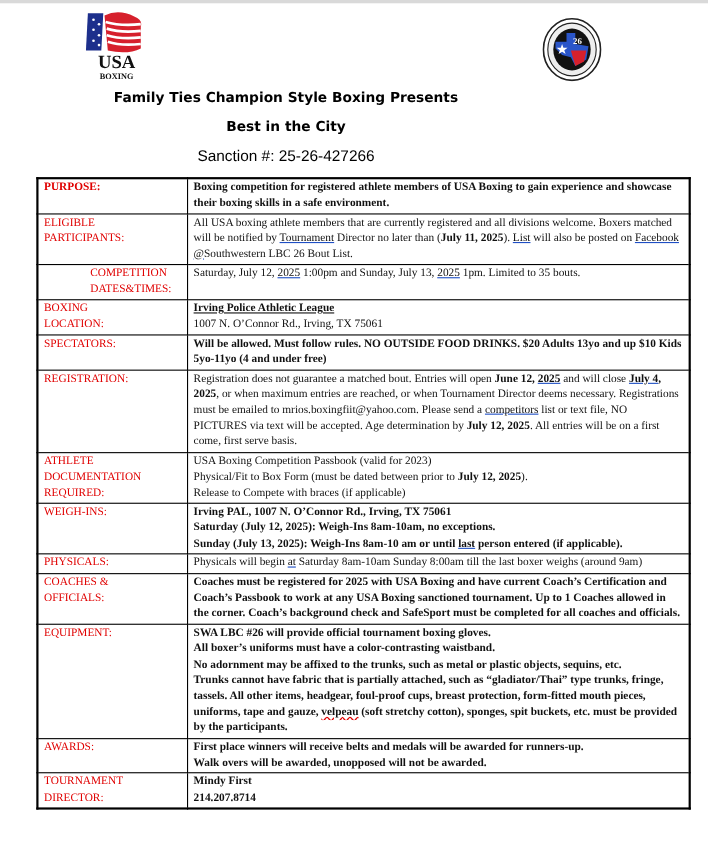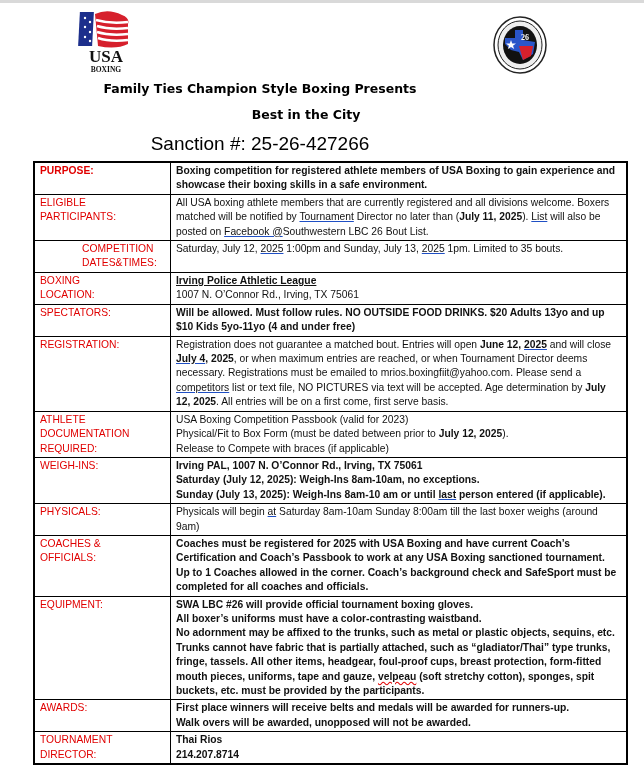--- a/index.html
+++ b/index.html
@@ -2,23 +2,23 @@
 <html><head>
 <meta charset="utf-8">
 <style>
   html, body { margin: 0; padding: 0; background: #ffffff; }
   body { width: 644px; height: 766px; position: relative; overflow: hidden; font-family: "Liberation Sans", sans-serif; color: #000; }
   .topbar { position: absolute; left: 0; top: 0; width: 644px; height: 3px; background: #d9d9d9; }
   .logo-left { position: absolute; left: 78px; top: 10px; width: 56px; height: 66px; }
   .logo-right { position: absolute; left: 493px; top: 16px; width: 54px; height: 58px; }
   .title { position: absolute; left: 0; width: 520px; text-align: center; font-family: "DejaVu Sans", sans-serif; font-weight: bold; font-size: 12.5px; }
   .t1 { top: 81px; }
-  .t2 { top: 107px; padding-left: 46px; }
-  .t3 { top: 133px; font-weight: normal; font-size: 19px; font-family: "Liberation Sans", sans-serif; }
-  table.info { position: absolute; left: 33px; top: 161px; width: 595px; border-collapse: collapse; border: 2px solid #000; font-family: Liberation Sans, sans-serif; font-size: 10.3px; line-height: 14.4px; }
+  .t2 { top: 107px; }
+  .t3 { top: 133px; font-weight: normal; font-size: 14px; font-family: "Liberation Sans", sans-serif; }
+  table.info { position: absolute; left: 33px; top: 161px; width: 595px; border-collapse: collapse; border: 2px solid #000; font-family: Liberation Serif, serif; font-size: 10.3px; line-height: 14.4px; }
   table.info td { border: 1px solid #000; vertical-align: top; padding: 1px 5px 1px 5px; }
   td.lbl { width: 83px; color: #e00000; }
   td.val { color: #111; }
   .b { font-weight: bold; }
   .u { text-decoration: underline; text-decoration-color: #1f4fc4; }
   .ublack { text-decoration: underline; }
   .squig { text-decoration: underline wavy #e00000; margin-top: 20px; }
   .line { display: block; }
 </style>
 </head>
@@ -138,18 +138,18 @@
       <span class="line">First place winners will receive belts and medals will be awarded for runners-up.</span>
       <span class="line">Walk overs will be awarded, unopposed will not be awarded.</span>
     </td>
   </tr>
   <tr>
     <td class="lbl">
       <span class="line">TOURNAMENT</span>
       <span class="line">DIRECTOR:</span>
     </td>
     <td class="val b">
-      <span class="line">Thai Rios</span>
+      <span class="line">Mindy First</span>
       <span class="line">214.207.8714</span>
     </td>
   </tr>
 </tbody>
   </table>
 
 </body></html>

